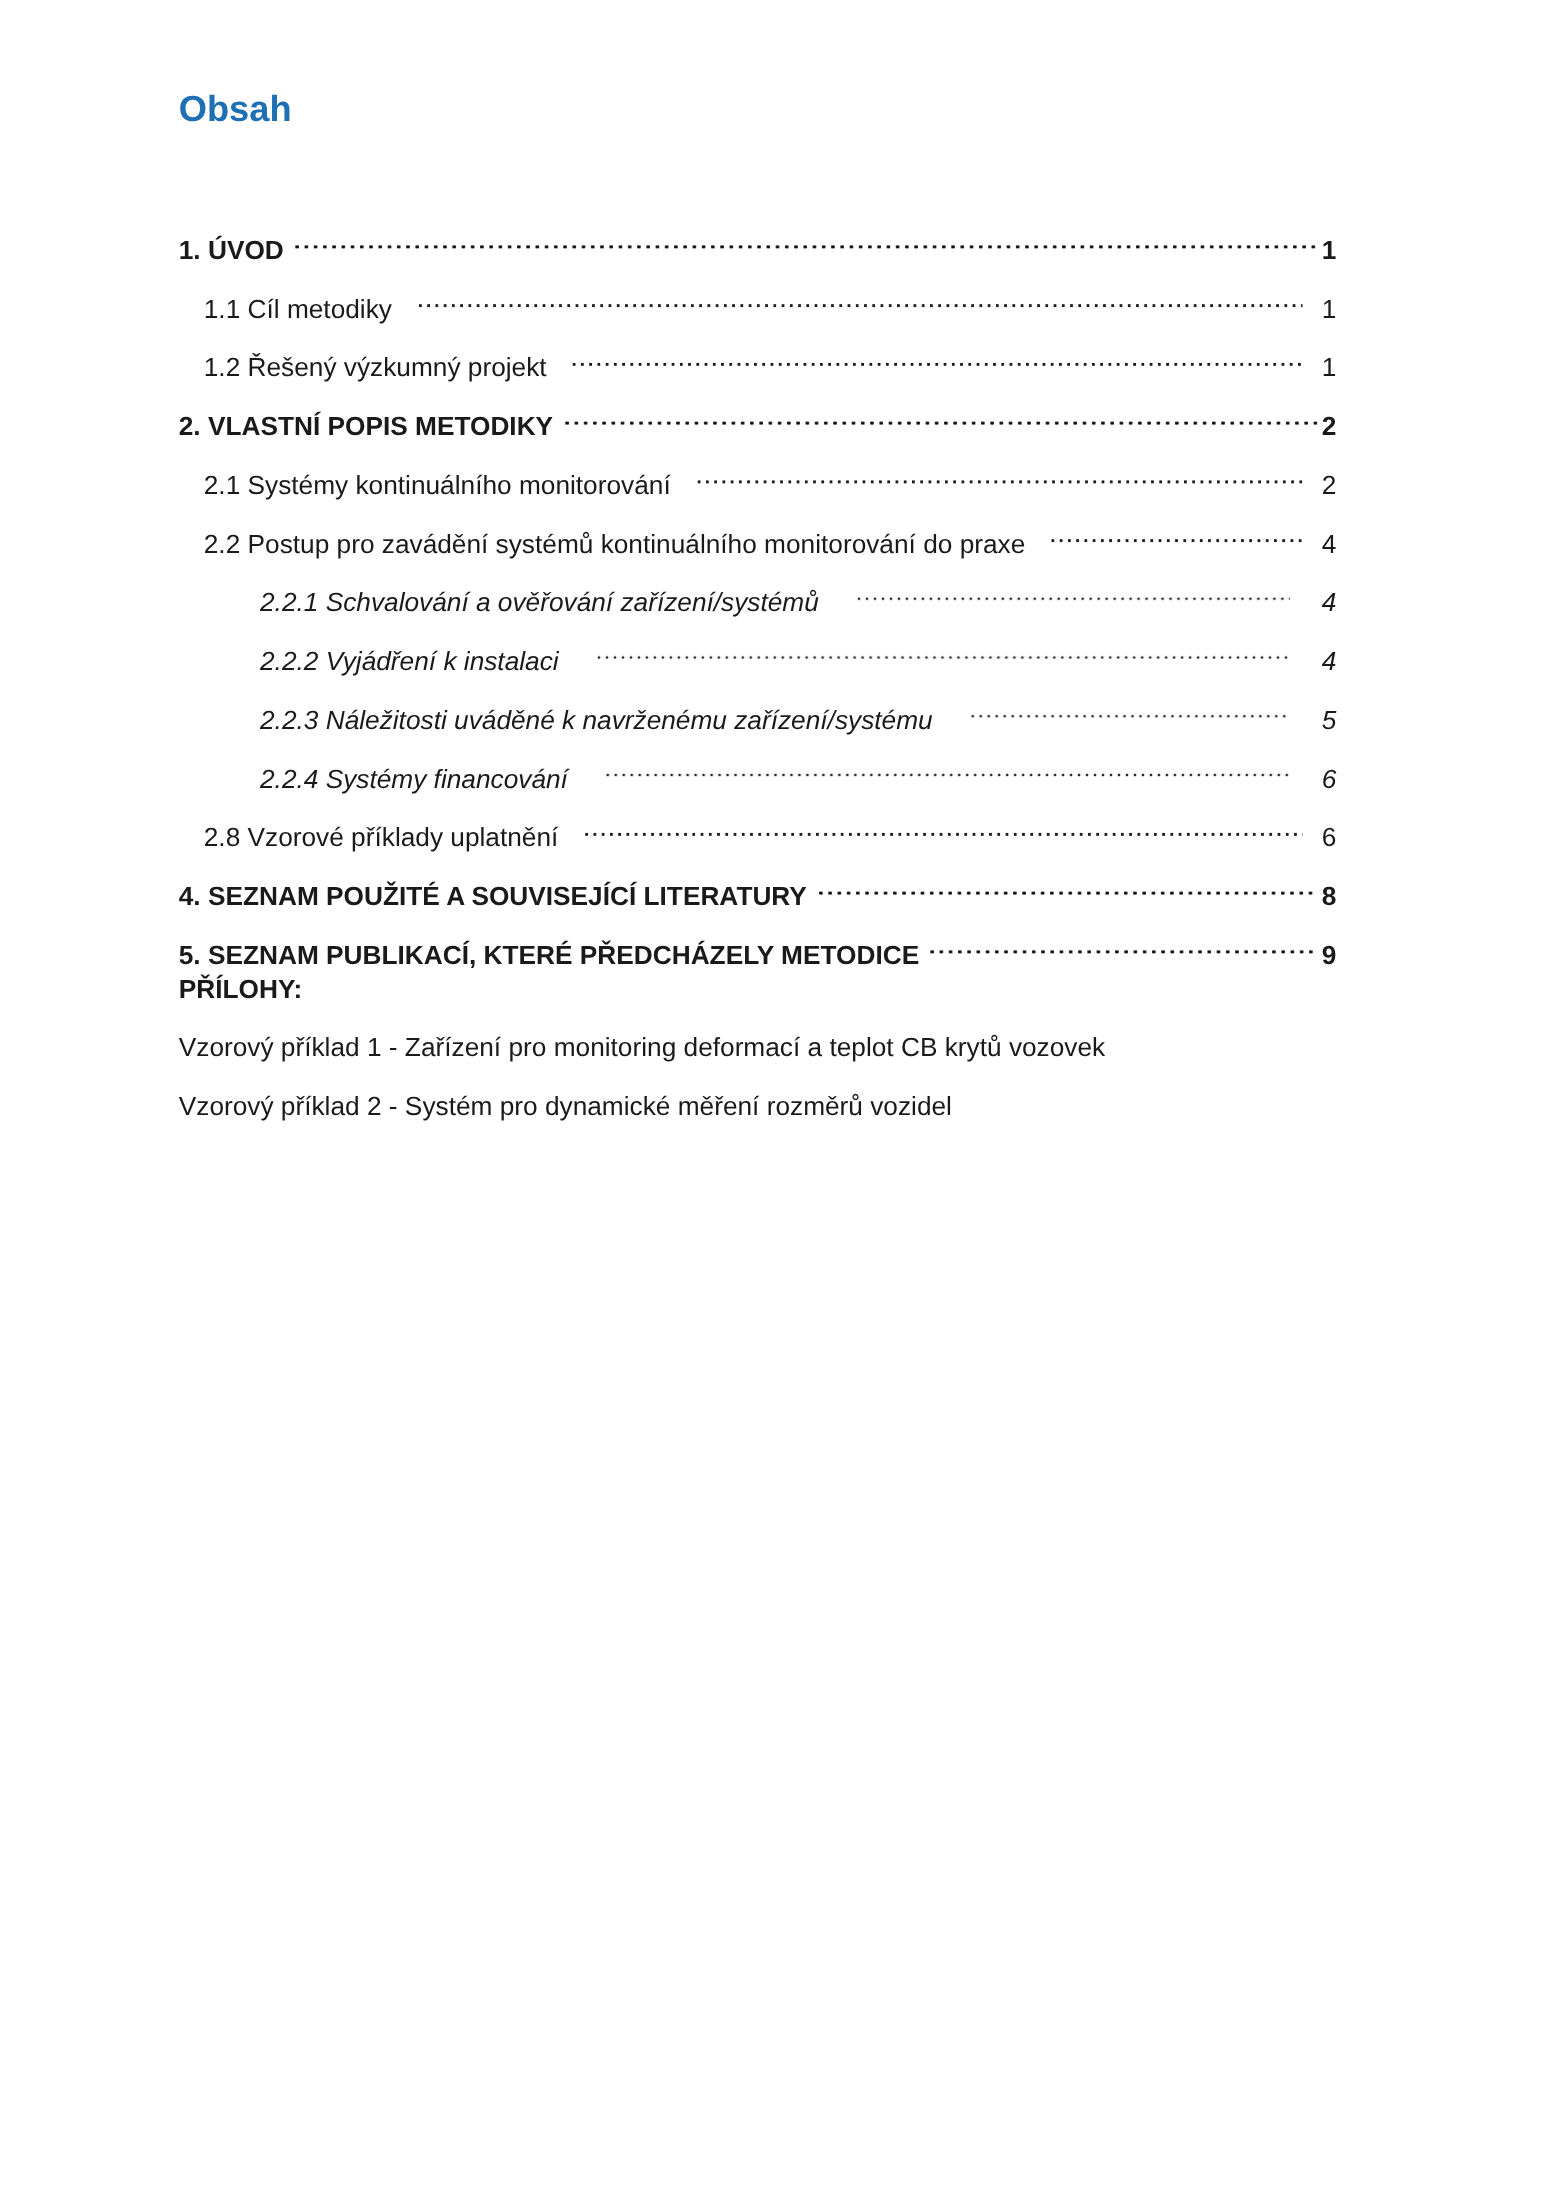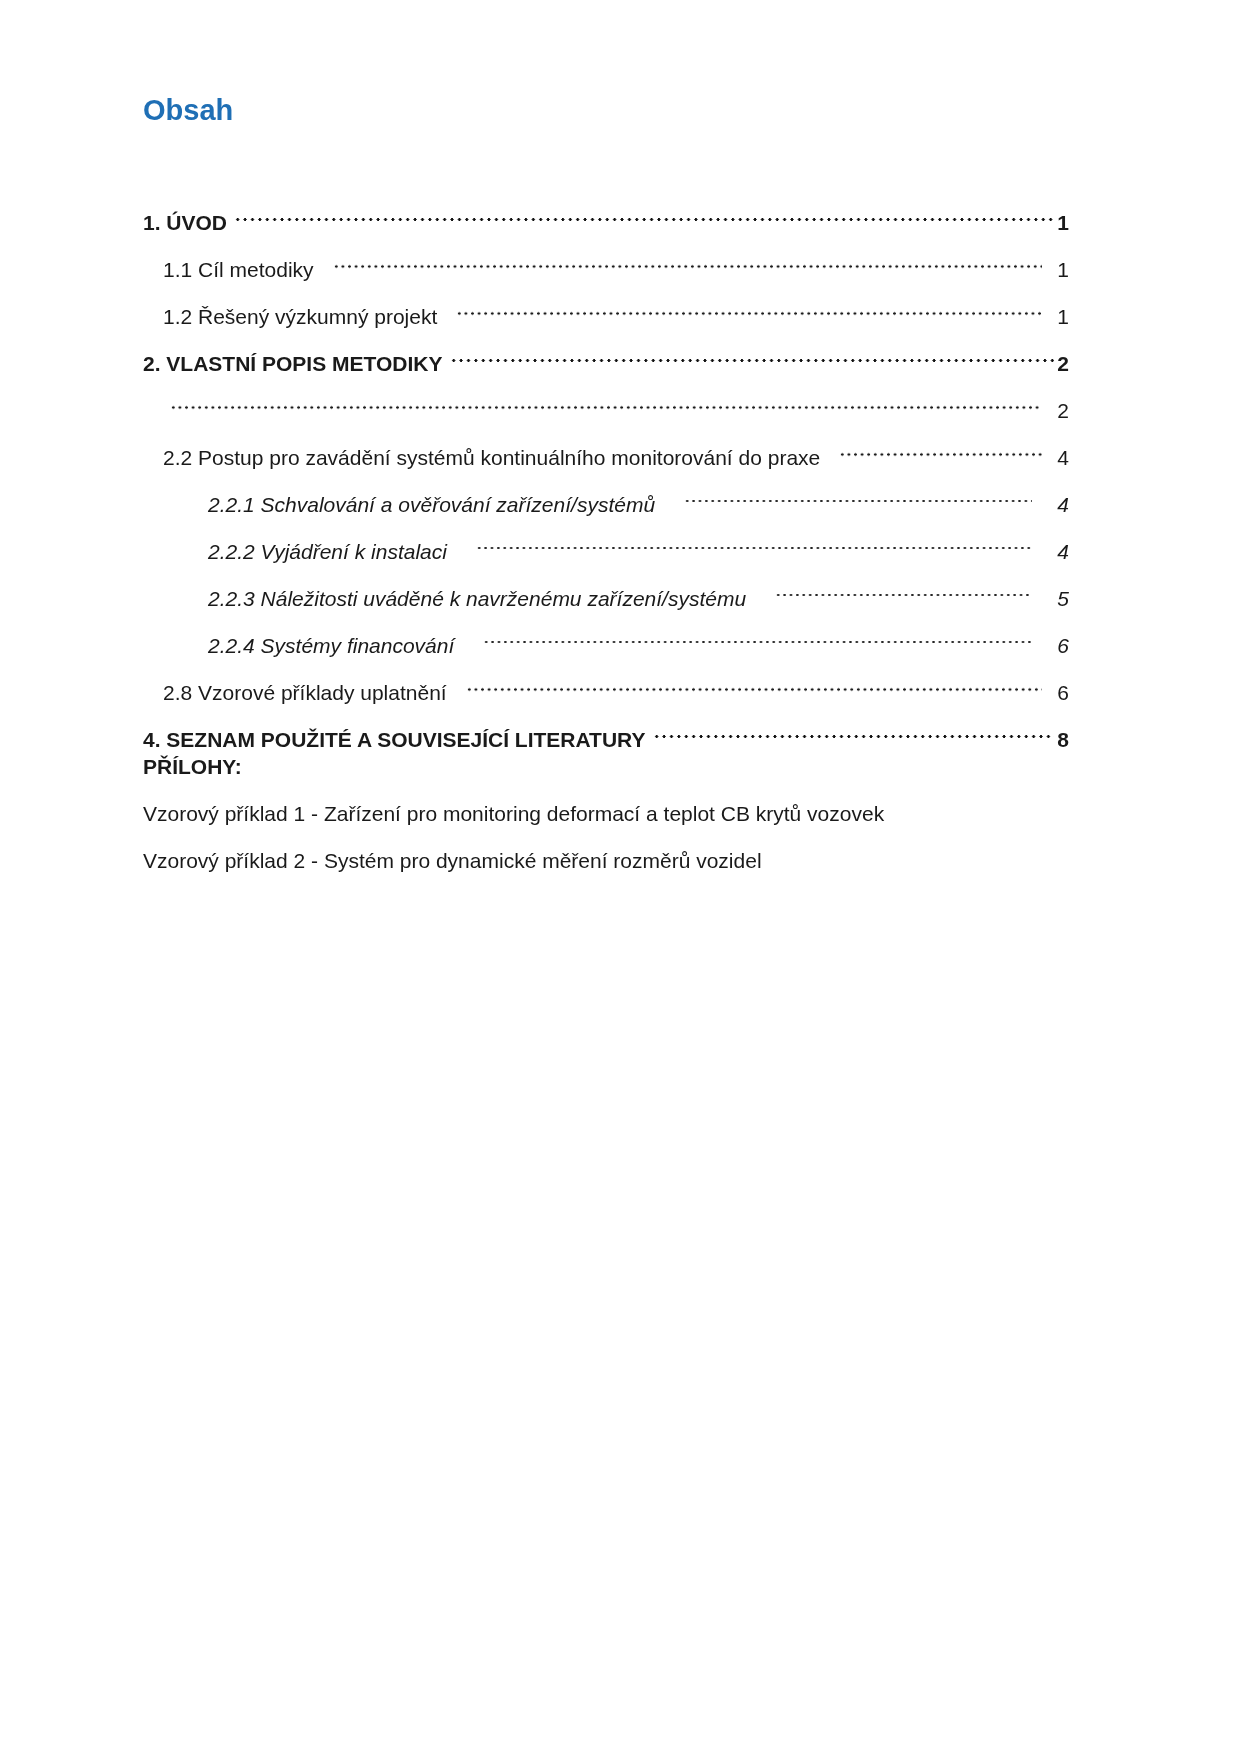--- a/index.html
+++ b/index.html
@@ -11,21 +11,21 @@
     width: 1241px;
     height: 1755px;
     font-family: "Liberation Sans", sans-serif;
     color: #1a1a1a;
     overflow: hidden;
   }
   .page {
     box-sizing: border-box;
     width: 1217px;
     height: 1755px;
-    padding: 92px 148px 0 143px;
+    padding: 70px 148px 0 143px;
     background: #ffffff;
   }
   .doc-title {
     font-size: 29px;
     font-weight: bold;
     line-height: 36px;
     margin: 0 0 60px 0;
   }
   .toc { }
   .toc-row {
@@ -99,20 +99,21 @@
     <span class="page-num">1</span>
   </div>
 
   <div class="toc-row s-bold l-1">
     <span class="label">2. VLASTNÍ POPIS METODIKY</span>
     <span class="leader"></span>
     <span class="page-num">2</span>
   </div>
 
   <div class="toc-row s-regular l-2">
+    <span class="label">2.1 Systémy kontinuálního monitorování</span>
     <span class="leader"></span>
     <span class="page-num">2</span>
   </div>
 
   <div class="toc-row s-regular l-2">
     <span class="label">2.2 Postup pro zavádění systémů kontinuálního monitorování do praxe</span>
     <span class="leader"></span>
     <span class="page-num">4</span>
   </div>
 
@@ -146,20 +147,25 @@
     <span class="page-num">6</span>
   </div>
 
 
   <div class="toc-row s-bold l-1">
     <span class="label">4. SEZNAM POUŽITÉ A SOUVISEJÍCÍ LITERATURY</span>
     <span class="leader"></span>
     <span class="page-num">8</span>
   </div>
 
+  <div class="toc-row s-bold l-1">
+    <span class="label">5. SEZNAM PUBLIKACÍ, KTERÉ PŘEDCHÁZELY METODICE</span>
+    <span class="leader"></span>
+    <span class="page-num">9</span>
+  </div>
 </div>
 
   <div class="appendix">
     <div class="appendix-heading">PŘÍLOHY:</div>
     <div id="appendix-items">
   <div class="appendix-item">Vzorový příklad 1 - Zařízení pro monitoring deformací a teplot CB krytů vozovek</div>
 
   <div class="appendix-item">Vzorový příklad 2 - Systém pro dynamické měření rozměrů vozidel</div>
 </div>
   </div>

